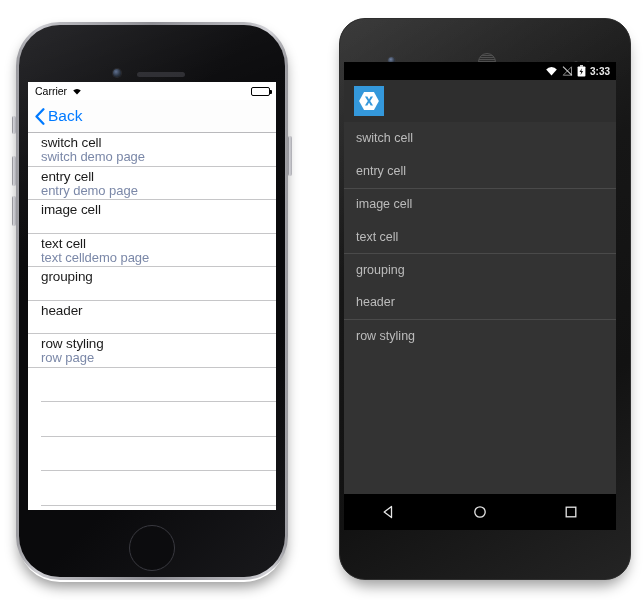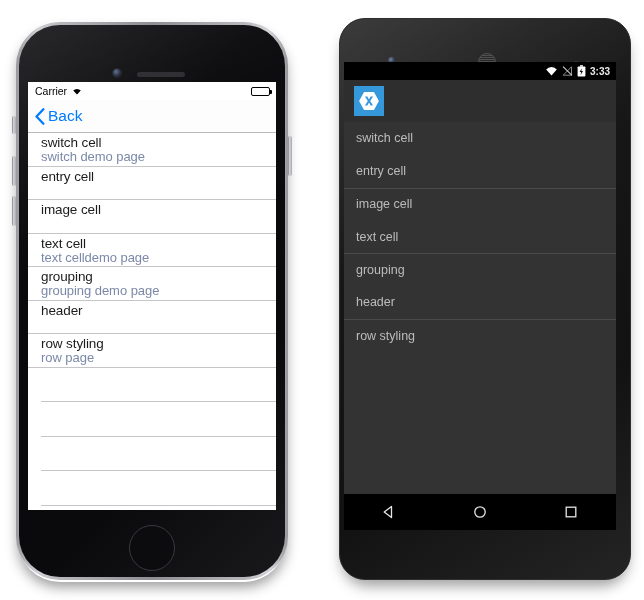--- a/index.html
+++ b/index.html
@@ -356,31 +356,31 @@
       </div>
     </div>
 
     <div class="ios-list">
       <div class="ios-row">
         <div class="title">switch cell</div>
         <div class="sub">switch demo page</div>
       </div>
       <div class="ios-row">
         <div class="title">entry cell</div>
+        <div class="sub">entry demo page</div>
       </div>
       <div class="ios-row">
         <div class="title">image cell</div>
       </div>
       <div class="ios-row">
         <div class="title">text cell</div>
         <div class="sub">text celldemo page</div>
       </div>
       <div class="ios-row">
         <div class="title">grouping</div>
-        <div class="sub">grouping demo page</div>
       </div>
       <div class="ios-row">
         <div class="title">header</div>
       </div>
       <div class="ios-row">
         <div class="title">row styling</div>
         <div class="sub">row page</div>
       </div>
       <div class="ios-row-empty"></div>
       <div class="ios-row-empty"></div>

